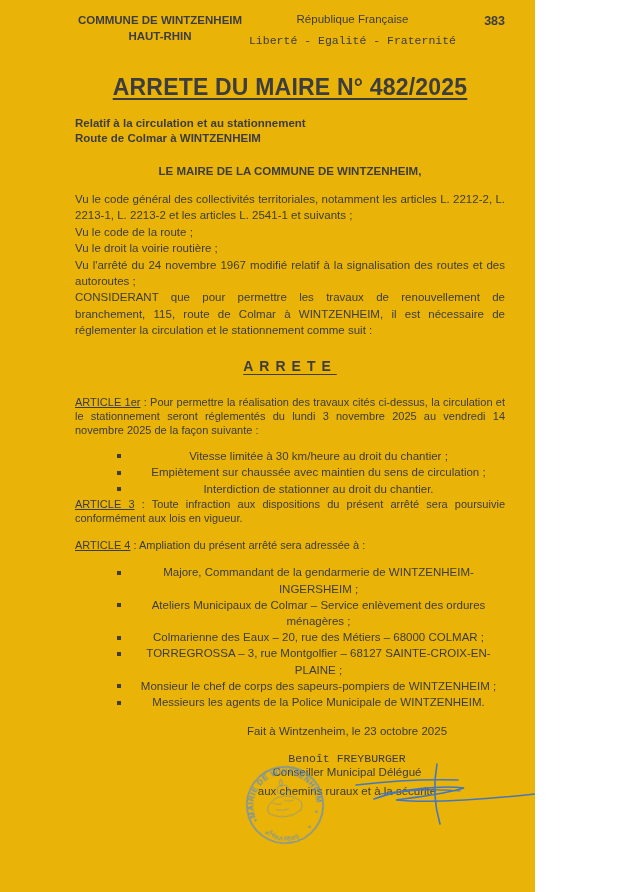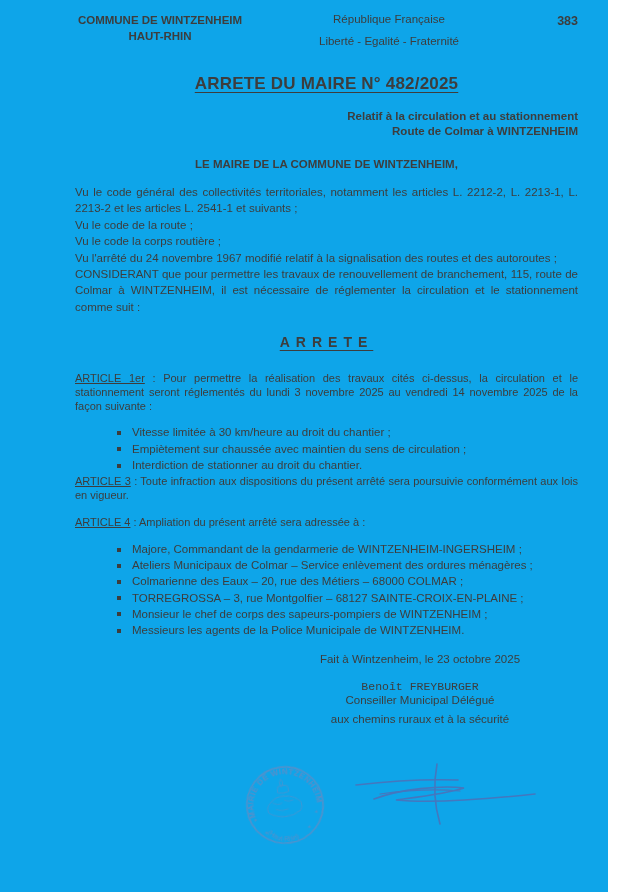--- a/index.html
+++ b/index.html
@@ -1,40 +1,40 @@
 <!DOCTYPE html>
 <html><head>
 <meta charset="utf-8">
 <style>
   * { margin:0; padding:0; box-sizing:border-box; }
   html,body { background:#ffffff; }
   .page {
     position:relative;
-    width:608px; height:892px;
-    background:#0ea5e9;
+    width:535px; height:892px;
+    background:#eab308;
     font-family:"Liberation Sans", sans-serif;
     color:#3d3d3d;
     padding:12px 30px 0 75px;
     overflow:hidden;
   }
   
   .header { display:flex; align-items:flex-start; }
   .header-left { width:170px; text-align:center; font-weight:bold; font-size:11.5px; line-height:16px; }
   .header-center { flex:1; text-align:center; font-size:11.5px; }
   .header-center .rep1 { line-height:14px; }
-  .header-center .rep2 { margin-top:8px; line-height:14px; }
+  .header-center .rep2 { margin-top:8px; line-height:14px;font-family:Liberation Mono, monospace; }
   .header-right { width:45px; text-align:right; font-weight:bold; font-size:12.5px; padding-top:2px; }
   
   .doc-title {
     margin-top:26px; text-align:center;
-    font-size:17px; font-weight:bold;
+    font-size:23px; font-weight:bold;
     text-decoration:underline; text-underline-offset:3px;
     letter-spacing:0.2px;
   }
-  .doc-subtitle { margin-top:15px; text-align:right; font-weight:bold; font-size:11.5px; line-height:15px; }
+  .doc-subtitle { margin-top:15px; text-align:left; font-weight:bold; font-size:11.5px; line-height:15px; }
   .salutation { margin-top:19px; text-align:center; font-weight:bold; font-size:11.5px; }
   
   .recitals { margin-top:14px; }
   .recitals p { font-size:11.5px; line-height:16.4px; text-align:justify; }
   
   .arrete-heading {
     margin-top:19px; text-align:center;
     font-size:14px; font-weight:bold;
     letter-spacing:6px;
     text-decoration:underline; text-underline-offset:3px;
@@ -42,21 +42,21 @@
   
   .article { margin-top:0; font-size:11px; line-height:14px; text-align:justify; }
   .article .art-label { text-decoration:underline; }
   .a1 { margin-top:21px; }
   .a2 { margin-top:14px; }
   .a3 { }
   .a4 { margin-top:13px; }
   ul.bullets { list-style:none; margin-top:11px; margin-left:42px; }
   ul.bullets li {
     position:relative; padding-left:15px;
-    font-size:11.5px; line-height:16.6px; text-align:left;
+    font-size:11.5px; line-height:16.6px; text-align:center;
   }
   ul.bullets li::before {
     content:""; position:absolute; left:0; top:6.5px;
     width:4px; height:4px; background:#3d3d3d;
   }
   ul.bullets.tight { margin-top:12px; }
   ul.bullets.tight li { line-height:16.2px; }
   
   .closing { margin-top:14px; width:300px; margin-left:auto; margin-right:8px; text-align:center; font-size:11.5px; }
   .closing .date-line { line-height:15px; }
@@ -88,21 +88,21 @@
   <div class="doc-title">ARRETE DU MAIRE N° 482/2025</div>
   <div class="doc-subtitle">
     <div>Relatif à la circulation et au stationnement</div>
     <div>Route de Colmar à WINTZENHEIM</div>
   </div>
   <div class="salutation">LE MAIRE DE LA COMMUNE DE WINTZENHEIM,</div>
 
   <div class="recitals">
     <p>Vu le code général des collectivités territoriales, notamment les articles L. 2212-2, L. 2213-1, L. 2213-2 et les articles L. 2541-1 et suivants ;</p>
     <p>Vu le code de la route ;</p>
-    <p>Vu le code la corps routière ;</p>
+    <p>Vu le droit la voirie routière ;</p>
     <p>Vu l'arrêté du 24 novembre 1967 modifié relatif à la signalisation des routes et des autoroutes ;</p>
     <p>CONSIDERANT que pour permettre les travaux de renouvellement de branchement, 115, route de Colmar à WINTZENHEIM, il est nécessaire de réglementer la circulation et le stationnement comme suit :</p>
   </div>
 
   <div class="arrete-heading">ARRETE</div>
 
   <p class="article a1"><span class="art-label">ARTICLE 1er</span><span> : Pour permettre la réalisation des travaux cités ci-dessus, la circulation et le stationnement seront réglementés du lundi 3 novembre 2025 au vendredi 14 novembre 2025 de la façon suivante :</span></p>
   <ul class="bullets">
     <li>Vitesse limitée à 30 km/heure au droit du chantier ;</li>
     <li>Empiètement sur chaussée avec maintien du sens de circulation ;</li>

